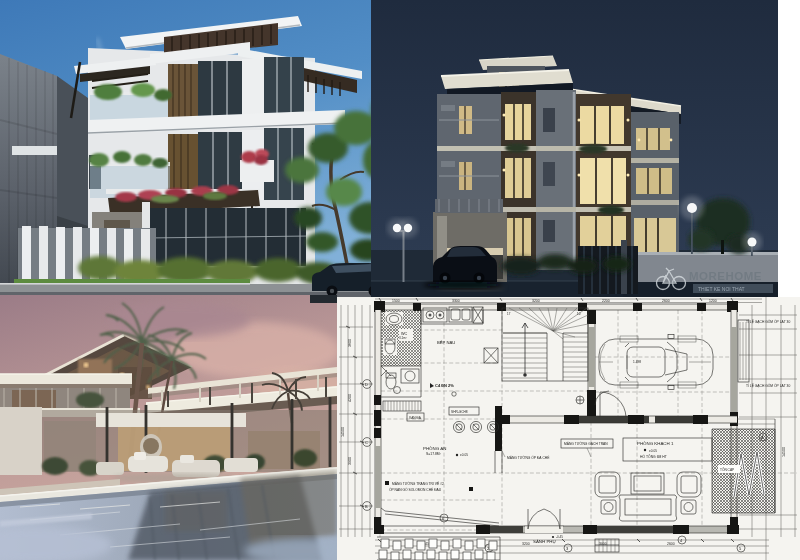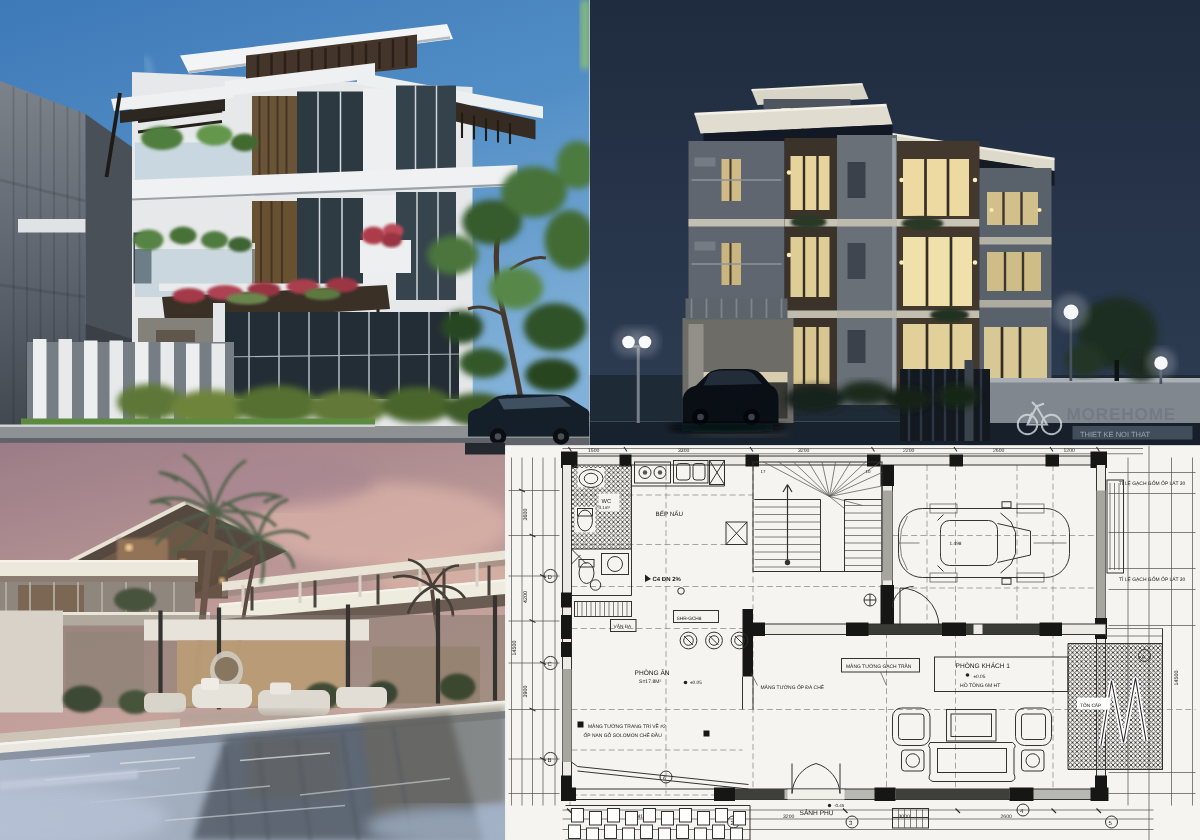--- a/index.html
+++ b/index.html
@@ -219,21 +219,21 @@
 <circle cx="374" cy="291" r="5.5" fill="#0a0d12"></circle>
           <circle cx="374" cy="291" r="2.2" fill="#494f55"></circle>
         </g>
 
 <g>
           <rect x="387" y="0" width="6" height="46" fill="#86bd76" filter="url(#b2)"></rect>
         </g>
 </svg>
 </div>
 
-<div class="q" style="left:393px;top:0;width:408px;height:297px;filter:blur(0.5px)">
+<div class="q" style="left:371px;top:0;width:408px;height:297px;filter:blur(0.5px)">
 <svg width="407" height="297" viewBox="0 0 407 297">
 <defs>
 <linearGradient id="trsky" x1="0" y1="0" x2="0" y2="1">
 <stop offset="0" stop-color="#1f2b3e"></stop>
             <stop offset="0.75" stop-color="#2b394f"></stop>
             <stop offset="1" stop-color="#2f3d54"></stop>
 </linearGradient>
 <filter id="nb1">
             <feGaussianBlur stdDeviation="1.2"></feGaussianBlur>
           </filter>

